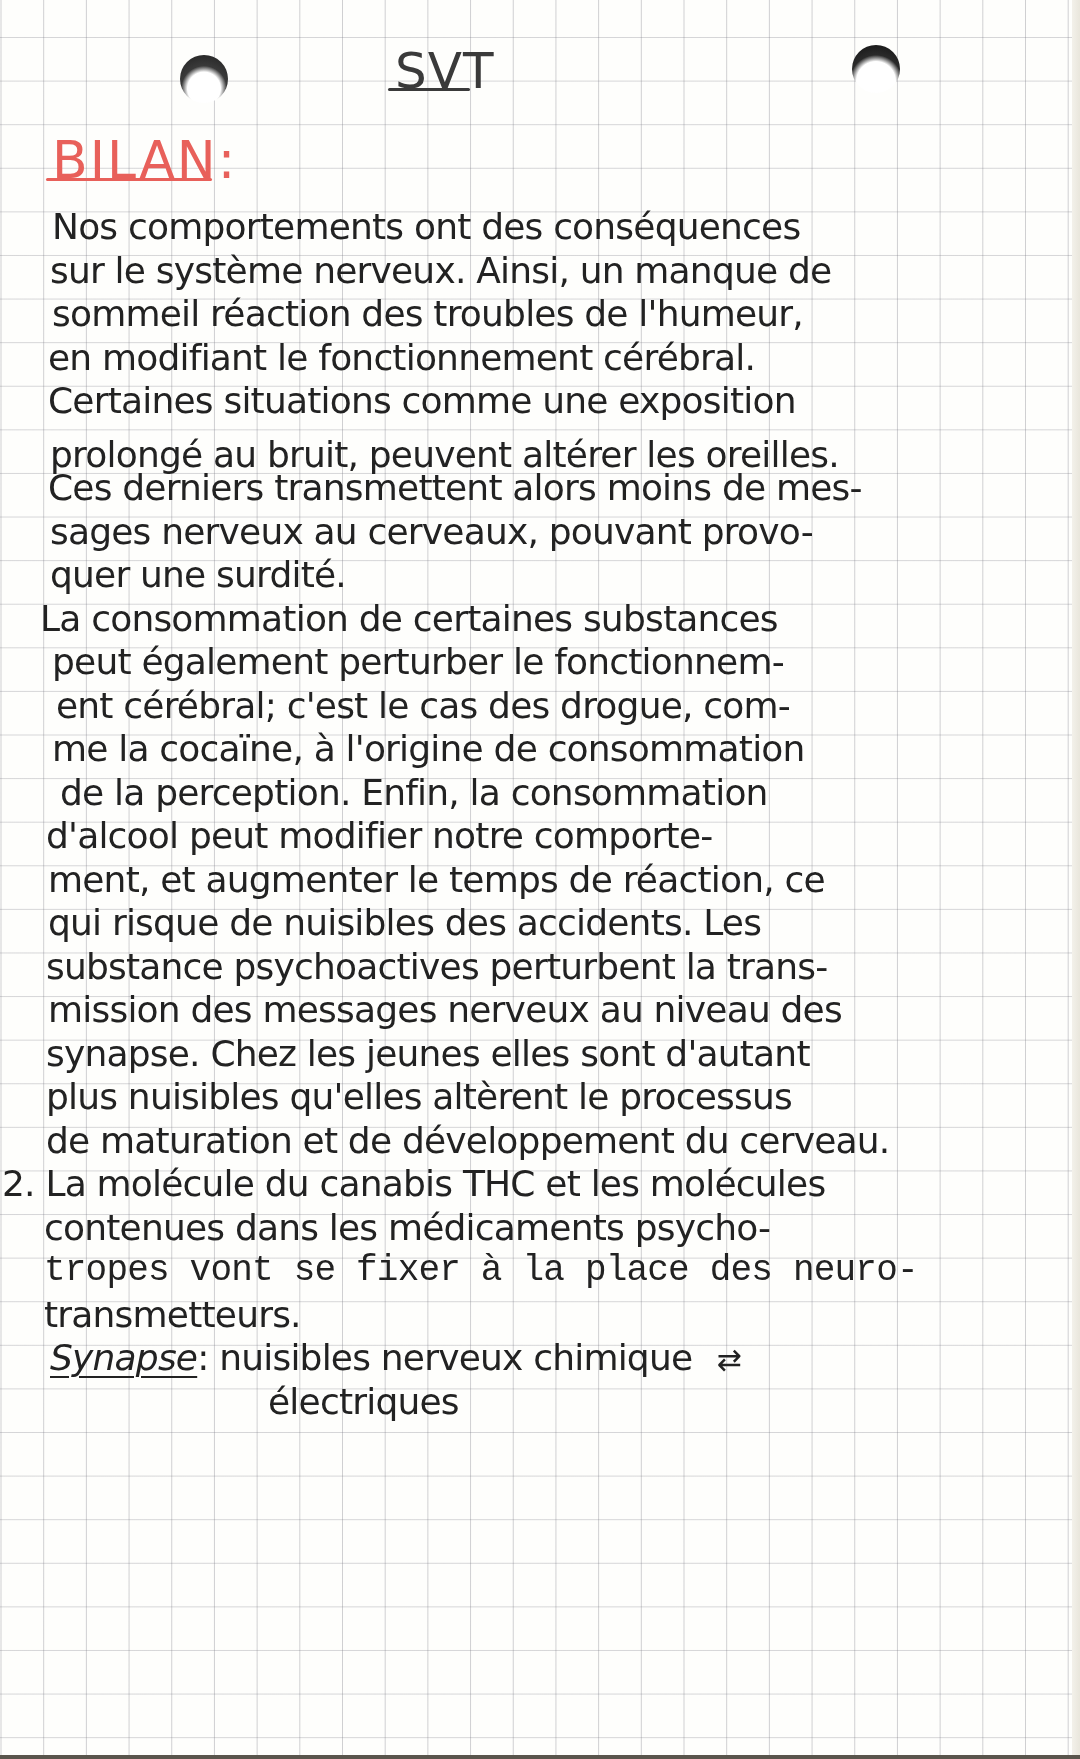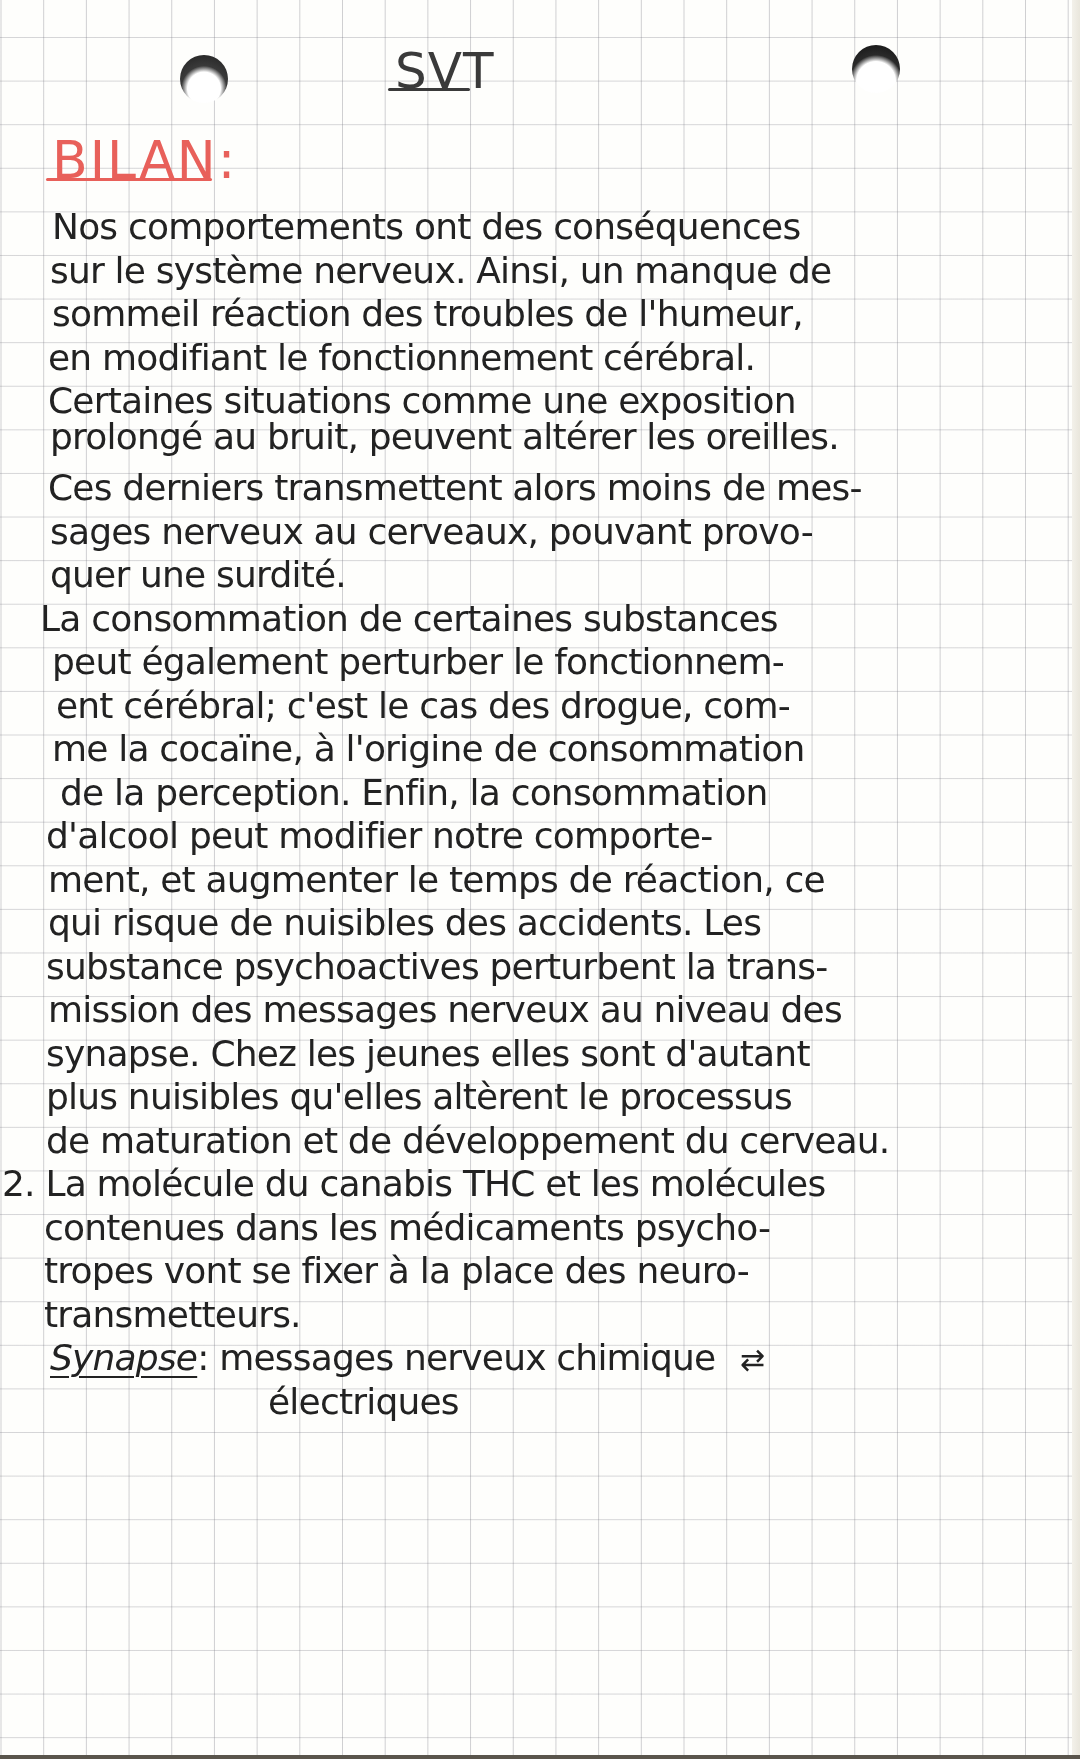--- a/index.html
+++ b/index.html
@@ -76,41 +76,41 @@
 
 <div class="heading">BILAN:</div>
 <div class="heading-underline"></div>
 
 <div class="text-block">
   <div class="line" style="left:52px; top:0px;">Nos comportements ont des conséquences</div>
   <div class="line" style="left:50px; top:44px;">sur le système nerveux. Ainsi, un manque de</div>
   <div class="line" style="left:52px; top:87px;">sommeil réaction des troubles de l'humeur,</div>
   <div class="line" style="left:48px; top:131px;">en modifiant le fonctionnement cérébral.</div>
   <div class="line" style="left:48px; top:174px;">Certaines situations comme une exposition</div>
-  <div class="line" style="left:50px; top:210px;">prolongé au bruit, peuvent altérer les oreilles.</div>
+  <div class="line" style="left:50px; top:228px;">prolongé au bruit, peuvent altérer les oreilles.</div>
   <div class="line" style="left:48px; top:261px;">Ces derniers transmettent alors moins de mes-</div>
   <div class="line" style="left:50px; top:305px;">sages nerveux au cerveaux, pouvant provo-</div>
   <div class="line" style="left:50px; top:348px;">quer une surdité.</div>
   <div class="line" style="left:40px; top:392px;text-align:center;">La consommation de certaines substances</div>
   <div class="line" style="left:52px; top:435px;">peut également perturber le fonctionnem-</div>
   <div class="line" style="left:56px; top:479px;">ent cérébral; c'est le cas des drogue, com-</div>
   <div class="line" style="left:52px; top:522px;">me la cocaïne, à l'origine de consommation</div>
   <div class="line" style="left:48px; top:566px;margin-left:12px;">de la perception. Enfin, la consommation</div>
   <div class="line" style="left:46px; top:609px;">d'alcool peut modifier notre comporte-</div>
   <div class="line" style="left:48px; top:653px;">ment, et augmenter le temps de réaction, ce</div>
   <div class="line" style="left:48px; top:696px;">qui risque de nuisibles des accidents. Les</div>
   <div class="line" style="left:46px; top:740px;">substance psychoactives perturbent la trans-</div>
   <div class="line" style="left:48px; top:783px;">mission des messages nerveux au niveau des</div>
   <div class="line" style="left:46px; top:827px;">synapse. Chez les jeunes elles sont d'autant</div>
   <div class="line" style="left:46px; top:870px;">plus nuisibles qu'elles altèrent le processus</div>
   <div class="line" style="left:46px; top:914px;">de maturation et de développement du cerveau.</div>
   <div class="line" style="left:2px; top:957px;">2. La molécule du canabis THC et les molécules</div>
   <div class="line" style="left:44px; top:1001px;">contenues dans les médicaments psycho-</div>
-  <div class="line" style="left:44px; top:1044px;">tropes vont se fixer à la place des neuro-</div>
+  <div class="line" style="left:44px; top:1044px;font-family:Liberation Mono, monospace;">tropes vont se fixer à la place des neuro-</div>
   <div class="line" style="left:44px; top:1088px;">transmetteurs.</div>
 
   <div class="line" style="left:50px; top:1131px;">
     <span class="u">Synapse</span><span>:</span>
-    <span>messages nerveux chimique</span>
+    <span>nuisibles nerveux chimique</span>
     <span class="arrows">⇄</span>
   </div>
   <div class="line" style="left:268px; top:1175px;">électriques</div>
 </div>
 
 </body></html>

